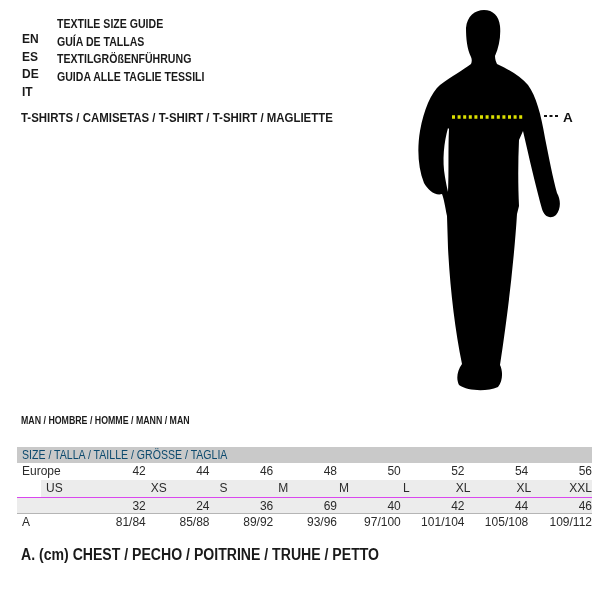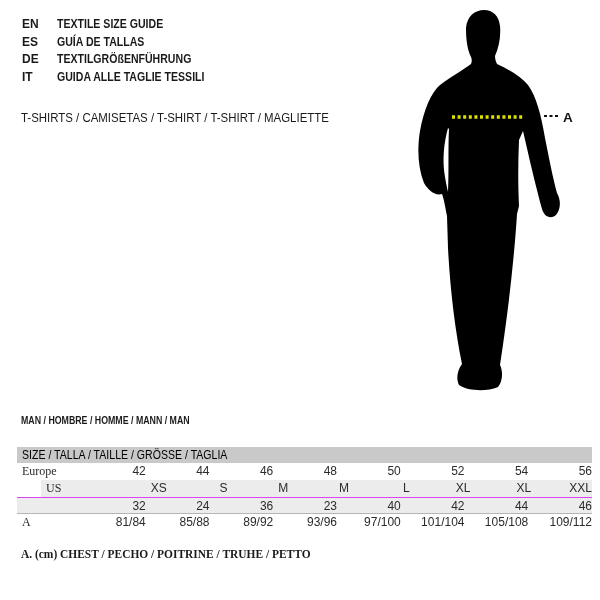--- a/index.html
+++ b/index.html
@@ -5,43 +5,43 @@
   html,body { margin:0; padding:0; background:#fff; }
   .canvas {
     position:relative; width:600px; height:600px; background:#ffffff;
     font-family:"Liberation Sans", sans-serif; color:#1a1a1a; overflow:hidden;
   }
   .cond { display:inline-block; transform:scaleX(0.88); transform-origin:0 50%; white-space:nowrap; }
 
   
   .lang-block { position:absolute; left:22px; top:16px; }
   .lang-row { display:flex; height:17.5px; line-height:17.5px; font-size:12px; font-weight:bold; }
-  .lang-code { width:35px; flex:0 0 35px; }
+  .lang-code { width:35px; flex:0 0 35px;margin-top:15px; }
 
   
   .cat-block { position:absolute; left:21px; top:108px; }
-  .cat-line { height:19px; line-height:19px; font-size:13px; font-weight:normal; }
+  .cat-line { height:19px; line-height:19px; font-size:13px; font-weight:bold; }
 
   
   .figure-wrap { position:absolute; left:400px; top:0; width:200px; height:412px; }
 
   
   .section-title { position:absolute; left:21px; top:415px; font-size:10px; font-weight:bold; }
 
   
   .size-table { position:absolute; left:17px; top:447px; width:575px; font-size:12px; color:#2b2b2b; }
-  .t-head { background:#c9c9c9; height:16px; line-height:16px; padding-left:5px; color:#000000; }
+  .t-head { background:#c9c9c9; height:16px; line-height:16px; padding-left:5px; color:#0c4a6e; }
   .t-row { display:flex; height:17px; line-height:17px; box-sizing:border-box; }
   .t-row.alt { background:#ececec;margin-left:24px; }
   .t-row.alt2 { background:#ececec; border-top:1px solid #d946ef; border-bottom:1px solid #b5b5b5; }
-  .t-label { flex:0 0 65px; padding-left:5px; box-sizing:border-box;font-family:Liberation Serif, serif; }
+  .t-label { flex:0 0 65px; padding-left:5px; box-sizing:border-box; }
   .t-cell { flex:1 1 0; text-align:right; }
 
   
-  .footnote { position:absolute; left:21px; top:546px; font-size:13px; font-weight:bold;font-family:Liberation Serif, serif; }
+  .footnote { position:absolute; left:21px; top:546px; font-size:16px; font-weight:bold; }
 </style>
 </head>
 <body>
 
 <div class="canvas">
 
   <div class="lang-block">
     <div class="lang-row">
       <span class="lang-code">EN</span>
       <span class="cond">TEXTILE SIZE GUIDE</span>
@@ -137,21 +137,21 @@
       <span class="t-cell">XL</span>
       <span class="t-cell">XL</span>
       <span class="t-cell">XXL</span>
     </div>
 
     <div class="t-row alt2">
       <span class="t-label"></span>
       <span class="t-cell">32</span>
       <span class="t-cell">24</span>
       <span class="t-cell">36</span>
-      <span class="t-cell">23</span>
+      <span class="t-cell">69</span>
       <span class="t-cell">40</span>
       <span class="t-cell">42</span>
       <span class="t-cell">44</span>
       <span class="t-cell">46</span>
     </div>
 
     <div class="t-row">
       <span class="t-label">A</span>
       <span class="t-cell">81/84</span>
       <span class="t-cell">85/88</span>

